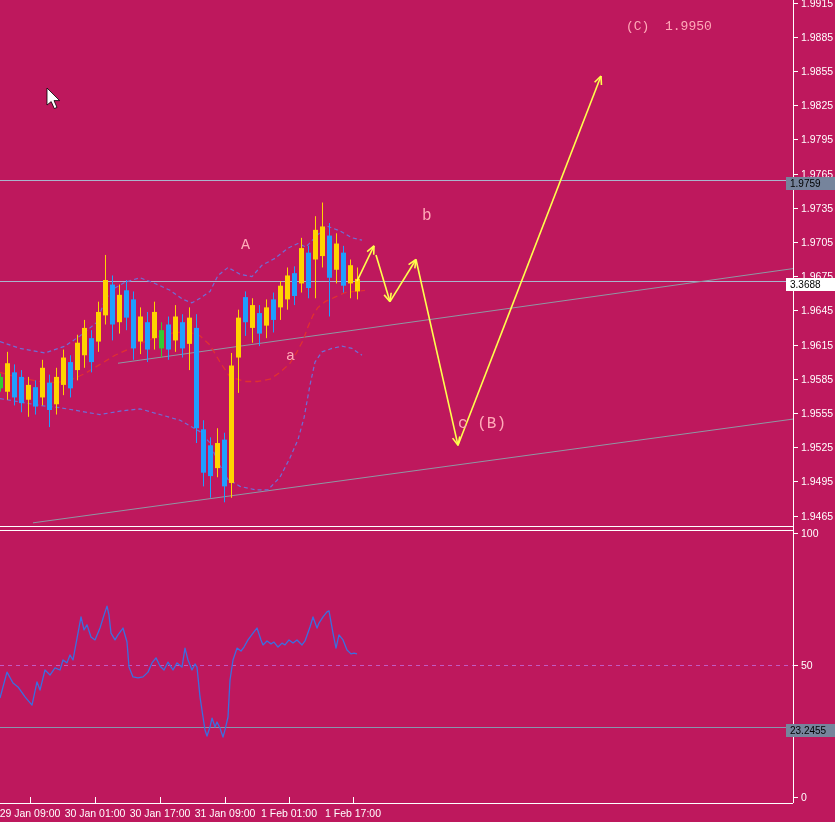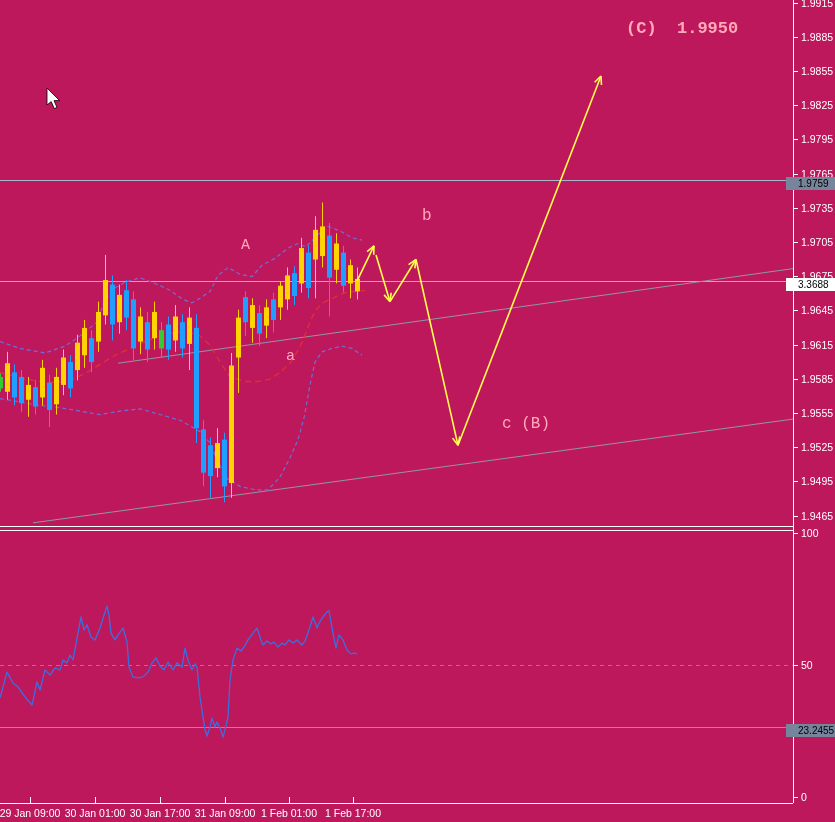--- a/index.html
+++ b/index.html
@@ -2,21 +2,21 @@
 <html><head>
 <meta charset="utf-8">
 <style>
   html,body{margin:0;padding:0;background:#000;}
   #screen{position:relative;width:835px;height:822px;background:#be185d;overflow:hidden;
           font-family:"Liberation Sans",sans-serif;}
   #chart-svg{position:absolute;left:0;top:0;}
   .wave-label{position:absolute;font-family:"Liberation Mono","DejaVu Sans Mono",monospace;
               white-space:pre;line-height:1;pointer-events:none;}
   .price-tag{position:absolute;left:786px;width:49px;height:13px;color:#000;
-             font-size:10px;line-height:13px;padding-left:12px;box-sizing:border-box;
+             font-size:10px;line-height:13px;padding-left:4px;box-sizing:border-box;
              font-family:"Liberation Sans",sans-serif;}
 </style>
 </head>
 <body>
 
 <div id="screen">
   <svg id="chart-svg" width="835" height="822" viewBox="0 0 835 822">
       <line x1="0" y1="180.84000000000066" x2="793" y2="180.84000000000066" stroke="#a9b4cd" stroke-width="1" shape-rendering="crispEdges"></line>
       <line x1="0" y1="281.15999999999974" x2="793" y2="281.15999999999974" stroke="#a9b4cd" stroke-width="1" shape-rendering="crispEdges"></line>
       <line x1="118" y1="363.2400000000008" x2="793" y2="268.62000000000114" stroke="#8f97a3" stroke-width="1"></line>
@@ -199,19 +199,19 @@
       <line x1="289.5" y1="797" x2="289.5" y2="803" stroke="#ffffff" stroke-width="1" shape-rendering="crispEdges"></line>
       <text x="289" y="817" fill="#ffffff" font-size="10.5" text-anchor="middle" font-family="&quot;Liberation Sans&quot;,sans-serif">1 Feb 01:00</text>
       <line x1="353.5" y1="797" x2="353.5" y2="803" stroke="#ffffff" stroke-width="1" shape-rendering="crispEdges"></line>
       <text x="353" y="817" fill="#ffffff" font-size="10.5" text-anchor="middle" font-family="&quot;Liberation Sans&quot;,sans-serif">1 Feb 17:00</text>
       <path d="M0,0 L0,17 L4.2,13.6 L7.3,20.6 L10,19.4 L7,12.6 L12.6,12.6 Z" fill="#ffffff" stroke="#000" stroke-width="0.8" transform="translate(47,88)"></path>
     </svg>
 
   <div class="wave-label" style="left: 241px; top: 238px; font-size: 15px; color: rgb(255, 170, 184);">A</div>
   <div class="wave-label" style="left: 286px; top: 349px; font-size: 15px; color: rgb(255, 170, 184);">a</div>
   <div class="wave-label" style="left: 422px; top: 208px; font-size: 16px; color: rgb(255, 170, 184);">b</div>
-  <div class="wave-label" style="left: 502px; top: 416px; font-size: 16px; color: rgb(255, 170, 184);">c (B)</div>
-  <div class="wave-label" style="left: 626px; top: 20px; font-size: 17px; color: rgb(255, 170, 184); font-weight: bold;">(C)  1.9950</div>
+  <div class="wave-label" style="left: 458px; top: 416px; font-size: 16px; color: rgb(255, 170, 184);">c (B)</div>
+  <div class="wave-label" style="left: 626px; top: 20px; font-size: 13px; color: rgb(255, 170, 184);">(C)  1.9950</div>
 
   <div class="price-tag" style="top: 177.34px; background: rgb(118, 132, 156); color: rgb(0, 0, 0);">1.9759</div>
   <div class="price-tag" style="top: 277.66px; background: rgb(255, 255, 255); color: rgb(0, 0, 0);">3.3688</div>
   <div class="price-tag" style="top: 723.952px; background: rgb(118, 132, 156); color: rgb(0, 0, 0);">23.2455</div>
 </div>
 
 </body></html>

